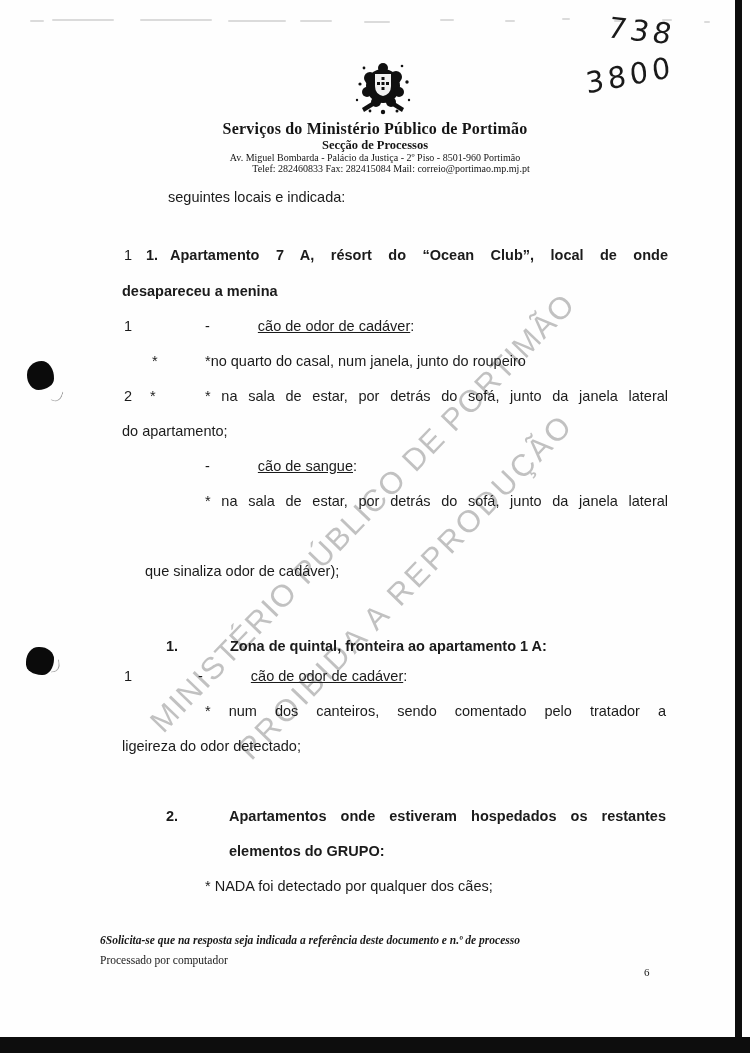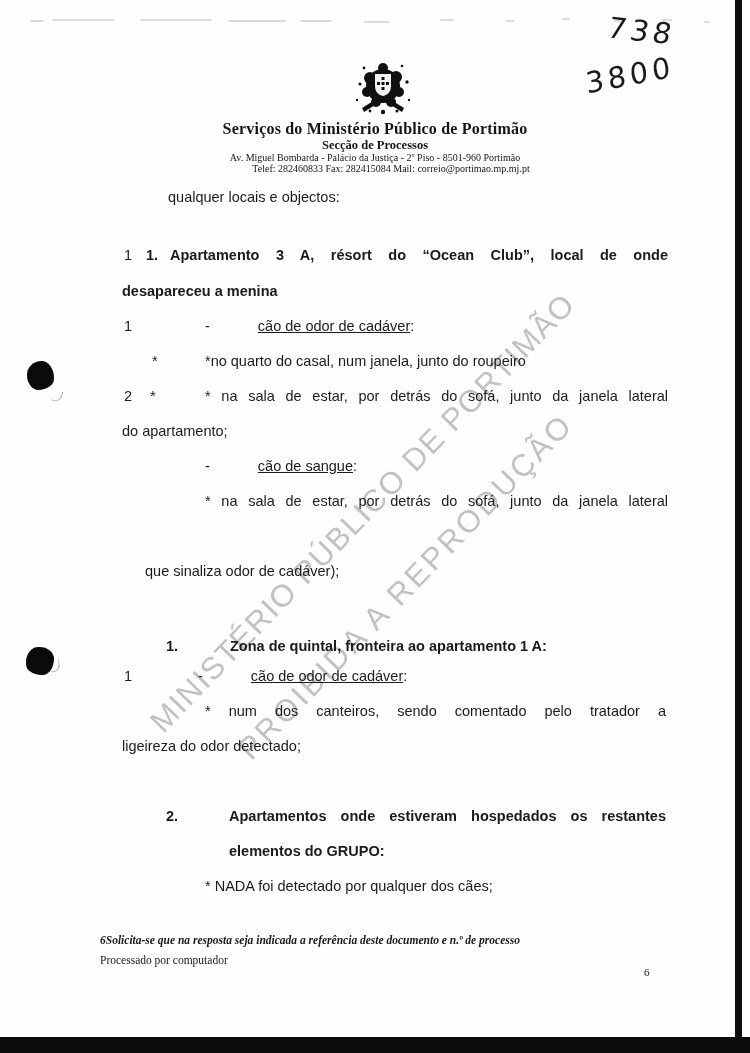--- a/index.html
+++ b/index.html
@@ -113,25 +113,25 @@
   </div>
 
   <div class="hline h-org">Serviços do Ministério Público de Portimão</div>
   <div class="hline h-sec">Secção de Processos</div>
   <div class="hline h-addr">Av. Miguel Bombarda - Palácio da Justiça - 2º Piso - 8501-960 Portimão</div>
   <div class="hline h-tel">Telef: 282460833   Fax: 282415084 Mail: correio@portimao.mp.mj.pt</div>
 
   <div class="wm wm1">MINISTÉRIO PÚBLICO DE PORTIMÃO</div>
   <div class="wm wm2">PROIBIDA A REPRODUÇÃO</div>
 
-  <div class="bl" style="left:168px;top:188px;">qualquer locais e objectos:</div>
+  <div class="bl" style="left:168px;top:188px;">seguintes locais e indicada:</div>
 
   <div class="bl" style="left:124px;top:246px;">1</div>
   <div class="bl bold" style="left:146px;top:246px;">1.</div>
-  <div class="bl jl bold" style="left:170px;top:246px;width:498px;">Apartamento 3 A, résort do “Ocean Club”, local de onde</div>
+  <div class="bl jl bold" style="left:170px;top:246px;width:498px;">Apartamento 7 A, résort do “Ocean Club”, local de onde</div>
   <div class="bl bold" style="left:122px;top:282px;">desapareceu a menina</div>
 
   <div class="bl" style="left:124px;top:317px;">1</div>
   <div class="bl" style="left:205px;top:317px;"><span>- </span><span class="ul">cão de odor de cadáver</span><span>:</span></div>
 
   <div class="bl" style="left:152px;top:352px;">*</div>
   <div class="bl" style="left:205px;top:352px;">*no quarto do casal, num janela, junto do roupeiro</div>
 
   <div class="bl" style="left:124px;top:387px;">2</div>
   <div class="bl" style="left:150px;top:387px;">*</div>

